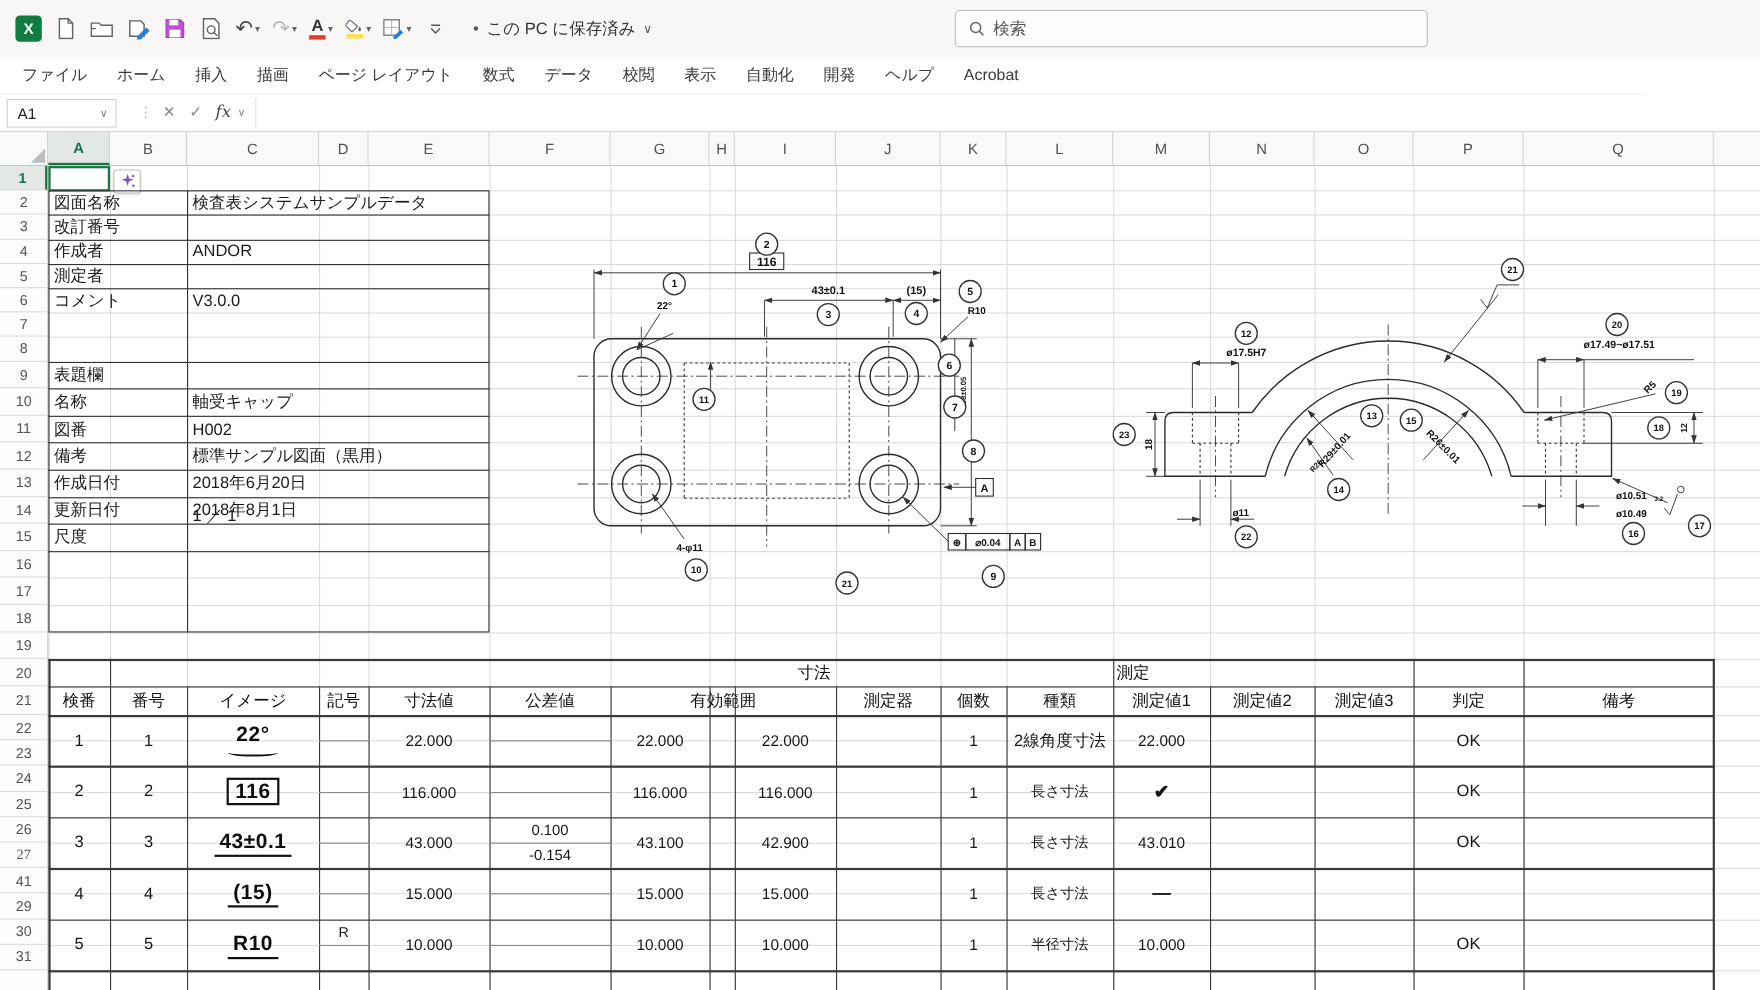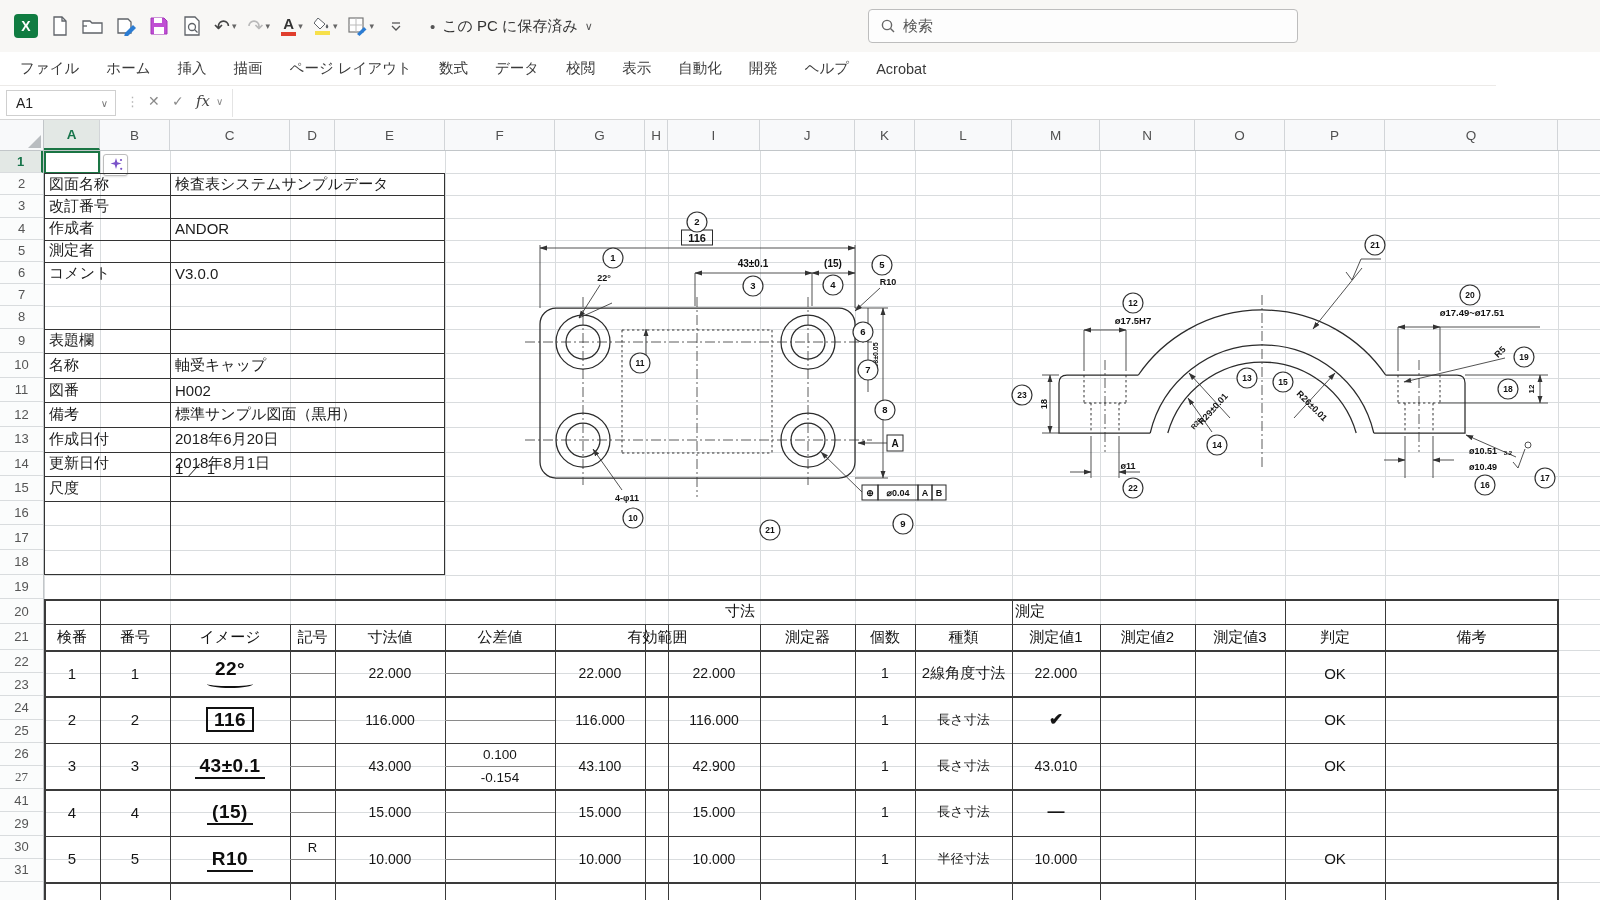--- a/index.html
+++ b/index.html
@@ -18,21 +18,21 @@
 #doc-title-wrap{display:flex;align-items:center;margin-left:14px;font-size:15px;color:#333;white-space:nowrap}
 #doc-title-wrap .sep{margin:0 7px;color:#555}
 #doc-title-wrap .chev{margin-left:7px;font-size:11px;color:#555}
 #searchbox{position:absolute;left:868px;top:9px;width:430px;height:34px;background:#fdfdfd;border:1px solid #bdbdbd;border-radius:4px;display:flex;align-items:center;padding-left:12px;color:#555;font-size:15px;gap:8px}
 #stray-curve{position:absolute;left:1502px;top:100px;width:36px;height:20px;border:2px solid #949494;border-top:none;border-radius:0 0 18px 18px}
 
 #ribbon{position:absolute;left:0;top:52px;width:1496px;height:34px;background:#fff;display:flex;align-items:center;gap:27px;padding-left:20px;border-bottom:1px solid #eceae8}
 .rtab{font-size:14.5px;color:#3a3a3a;white-space:nowrap;cursor:default}
 
 #fbar{position:absolute;left:0;top:86px;width:1600px;height:34px;background:#fff;border-bottom:1px solid #d6d6d6}
-#namebox{position:absolute;left:6px;top:4px;width:110px;height:26px;border:1px solid #cfcfcf;background:#fff;display:flex;align-items:center;font-size:14px;color:#222;padding-left:9px}
+#namebox{position:absolute;left:6px;top:4px;width:100px;height:26px;border:1px solid #cfcfcf;background:#fff;display:flex;align-items:center;font-size:14px;color:#222;padding-left:9px}
 #namebox .nb-caret{position:absolute;right:7px;font-size:10px;color:#777}
 #fbar .dots{position:absolute;left:126px;top:8px;color:#b5b5b5;font-size:13px}
 .fbtn{position:absolute;top:7px;font-size:14px;color:#8a8a8a}
 #fx-label{font-family:"DejaVu Serif",serif;font-style:italic;font-size:15px;color:#444}
 #formula-field{position:absolute;left:232px;top:3px;right:4px;height:28px;background:#fff;border-left:1px solid #e4e4e4}
 
 #colhdr{position:absolute;left:0;top:120px;width:1600px;height:31px;background:#f8f9fa;border-bottom:1px solid #c2c6c9}
 .chcell{position:absolute;top:0;height:30px;display:flex;align-items:center;justify-content:center;font-size:13.5px;color:#505050;border-right:1px solid #d2d5d8}
 .chcell.sel{background:#e3e8e5;color:#16744a;font-weight:bold;border-bottom:2px solid #1a7544}
 #corner{position:absolute;left:0;top:0;width:44px;height:30px;border-right:1px solid #c2c6c9}

